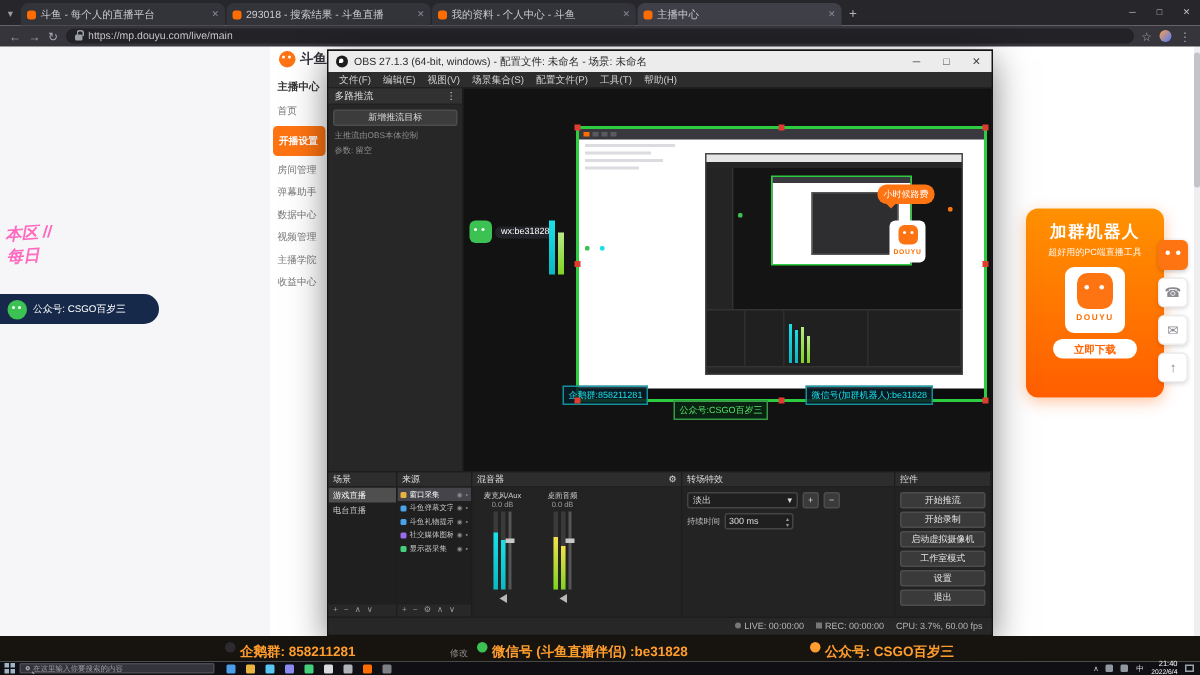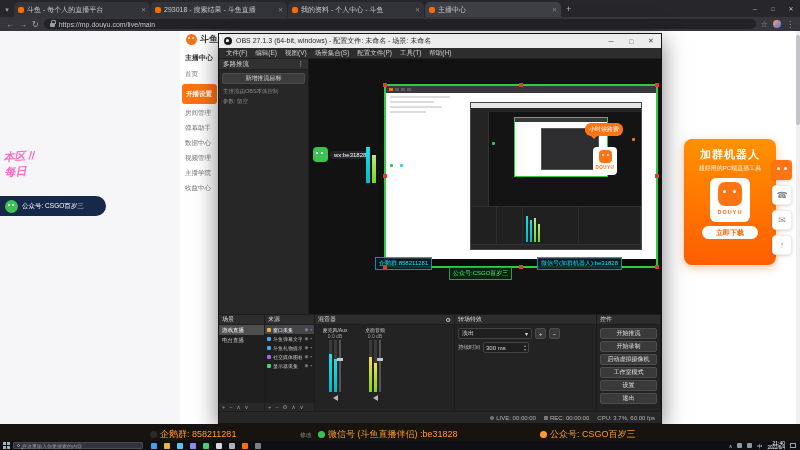--- a/index.html
+++ b/index.html
@@ -144,21 +144,21 @@
 .spin{width:46px;height:11px;background:#1f1f1f;border:1px solid #444;border-radius:2px;font-size:6px;color:#ddd;display:flex;align-items:center;justify-content:space-between;padding:0 2px;}
 .spincol{display:flex;flex-direction:column;font-size:4px;color:#9a9aa0;line-height:4px;}
 .ctr{padding:3px;display:flex;flex-direction:column;gap:2px;flex:1;background:#232323;}
 .cbtn{height:11px;background:#3a3a3a;border:1px solid #4d4d4d;border-radius:2px;color:#e4e4e4;font-size:6px;display:flex;align-items:center;justify-content:center;white-space:nowrap;overflow:hidden;}
 .ostatus{height:12px;background:#272727;border-top:1px solid #1d1d1d;display:flex;align-items:center;justify-content:flex-end;gap:8px;padding:0 6px;font-size:6px;color:#b5b5b5;flex:none;}
 .sdot{width:4px;height:4px;border-radius:50%;background:#777;display:inline-block;margin-right:2px;}
 .ssq{width:4px;height:4px;background:#777;display:inline-block;margin-right:2px;}
 
 
 .ban{position:absolute;left:0;top:424px;width:800px;height:17px;background:#17130e;z-index:30;}
-.btxt{position:absolute;top:4px;font-size:9px;font-weight:normal;color:#ff9d2e;white-space:nowrap;display:flex;align-items:center;gap:3px;}
+.btxt{position:absolute;top:4px;font-size:9px;font-weight:bold;color:#ff9d2e;white-space:nowrap;display:flex;align-items:flex-start;gap:3px;}
 .bico{width:7px;height:7px;border-radius:50%;display:inline-block;flex:none;}
 .bedit{position:absolute;left:300px;top:7px;font-size:6px;color:#8a8a8a;}
 
 
 .tbar{position:absolute;left:0;top:441px;width:800px;height:9px;background:#101014;z-index:40;display:flex;align-items:center;}
 .winlogo{width:7px;height:7px;display:grid;grid-template-columns:3px 3px;gap:1px;margin:0 3px;}
 .wsq{width:3px;height:3px;background:#9fb4c4;display:inline-block;}
 .srch{width:130px;height:7px;background:#33333b;border:1px solid #4a4a52;border-radius:1px;display:flex;align-items:center;gap:2px;padding:0 3px;}
 .mag{width:3px;height:3px;border:1px solid #9a9aa2;border-radius:50%;position:relative;flex:none;}
 .mag:after{content:"";position:absolute;left:3px;top:3px;width:2px;height:1px;background:#9a9aa2;transform:rotate(45deg);}

